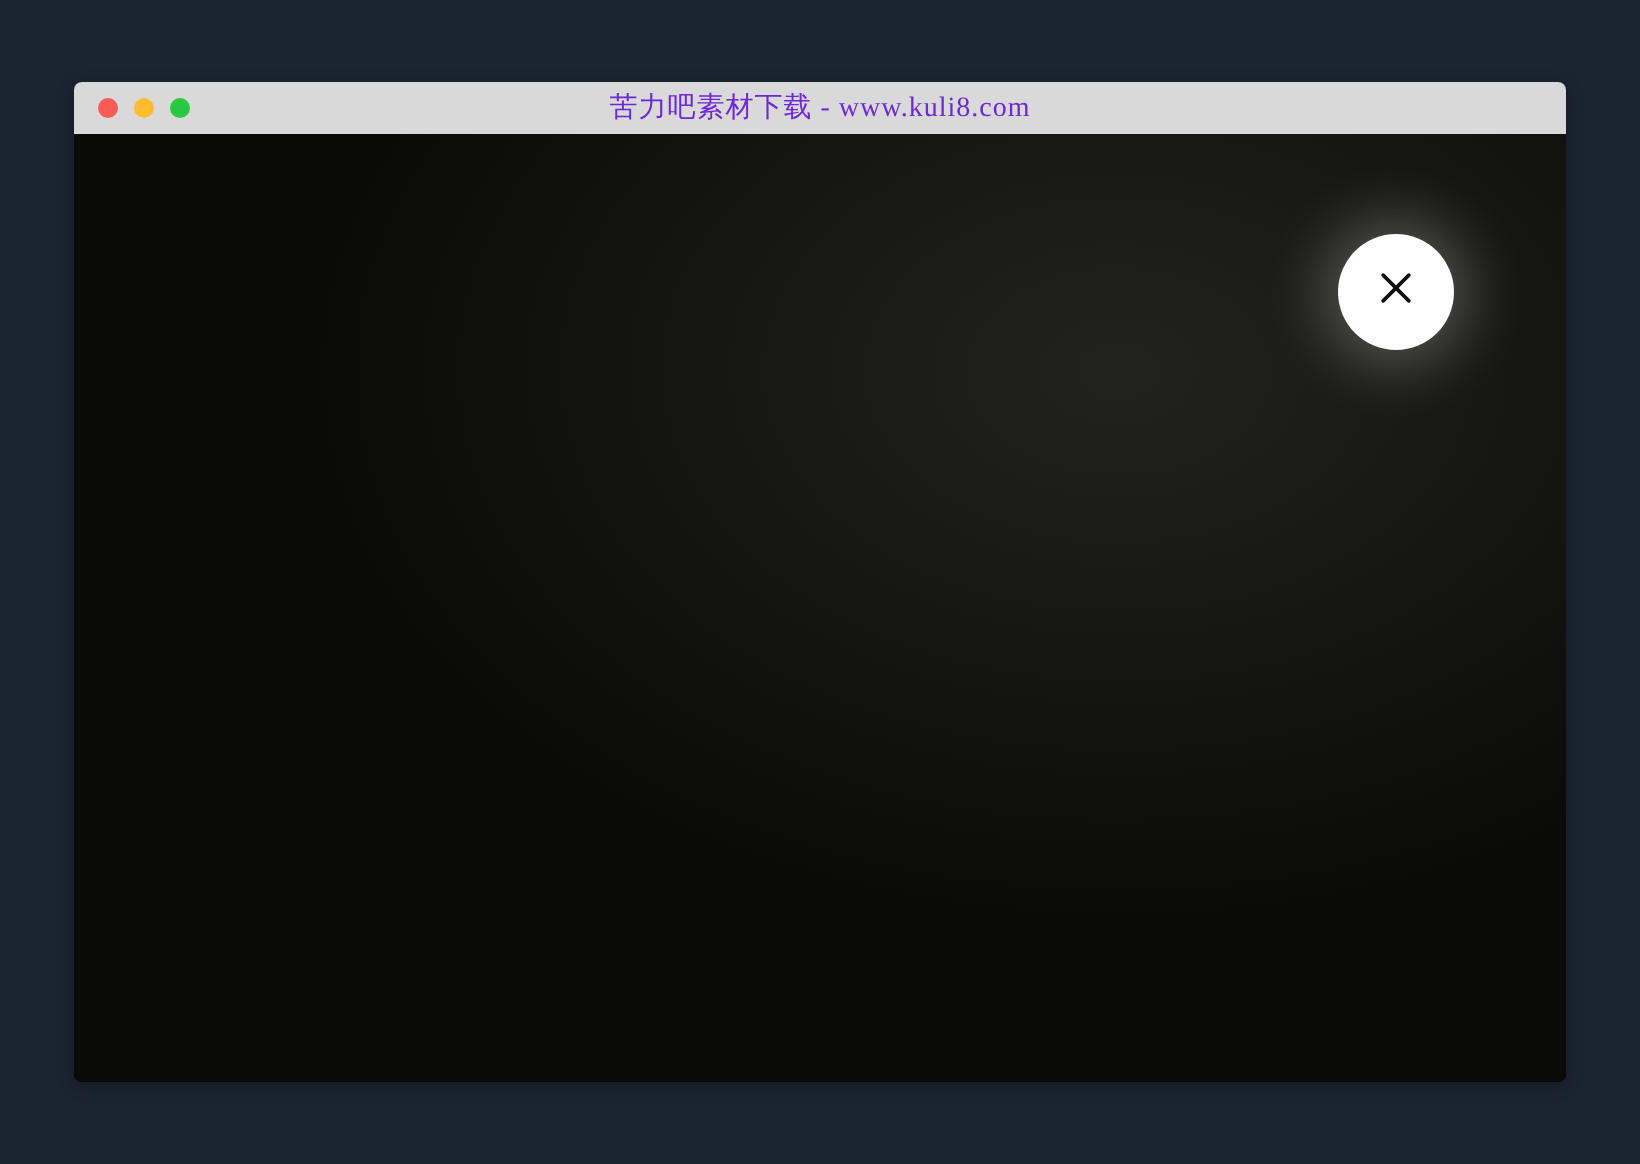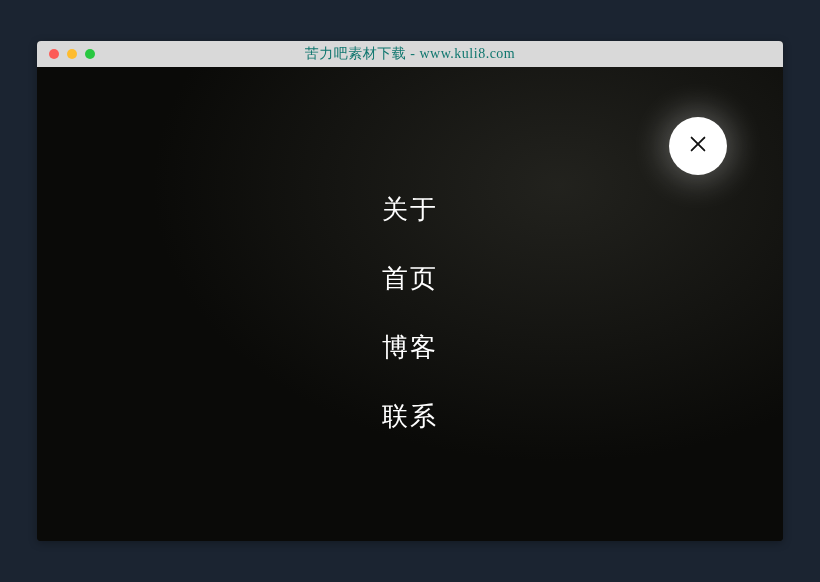--- a/index.html
+++ b/index.html
@@ -42,21 +42,21 @@
     }
     .dot-red { background: #fc5b57; }
     .dot-yellow { background: #febc2e; }
     .dot-green { background: #28c840; }
     .titlebar-title {
       position: absolute;
       left: 0;
       right: 0;
       text-align: center;
       font-size: 14px;
-      color: #0f766e;
+      color: #6d28d9;
       pointer-events: none;
       font-family: "SimSun", serif;
       letter-spacing: 0.5px;
     }
     .content {
       position: relative;
       height: calc(100% - 26px);
       background: radial-gradient(ellipse at 70% 25%, rgba(40,40,35,0.8) 0%, #0a0a08 55%);
     }
     .close-btn {
@@ -109,20 +109,14 @@
   </div>
   <div class="content">
     <div class="close-btn">
       <span>
         <svg viewBox="0 0 24 24" fill="none" stroke="#111" stroke-width="2" stroke-linecap="round">
           <line x1="5" y1="5" x2="19" y2="19"></line>
           <line x1="19" y1="5" x2="5" y2="19"></line>
         </svg>
       </span>
     </div>
-    <nav class="menu">
-      <a class="menu-item">关于</a>
-      <a class="menu-item">首页</a>
-      <a class="menu-item">博客</a>
-      <a class="menu-item">联系</a>
-    </nav>
   </div>
 </div>
 
 </body></html>

